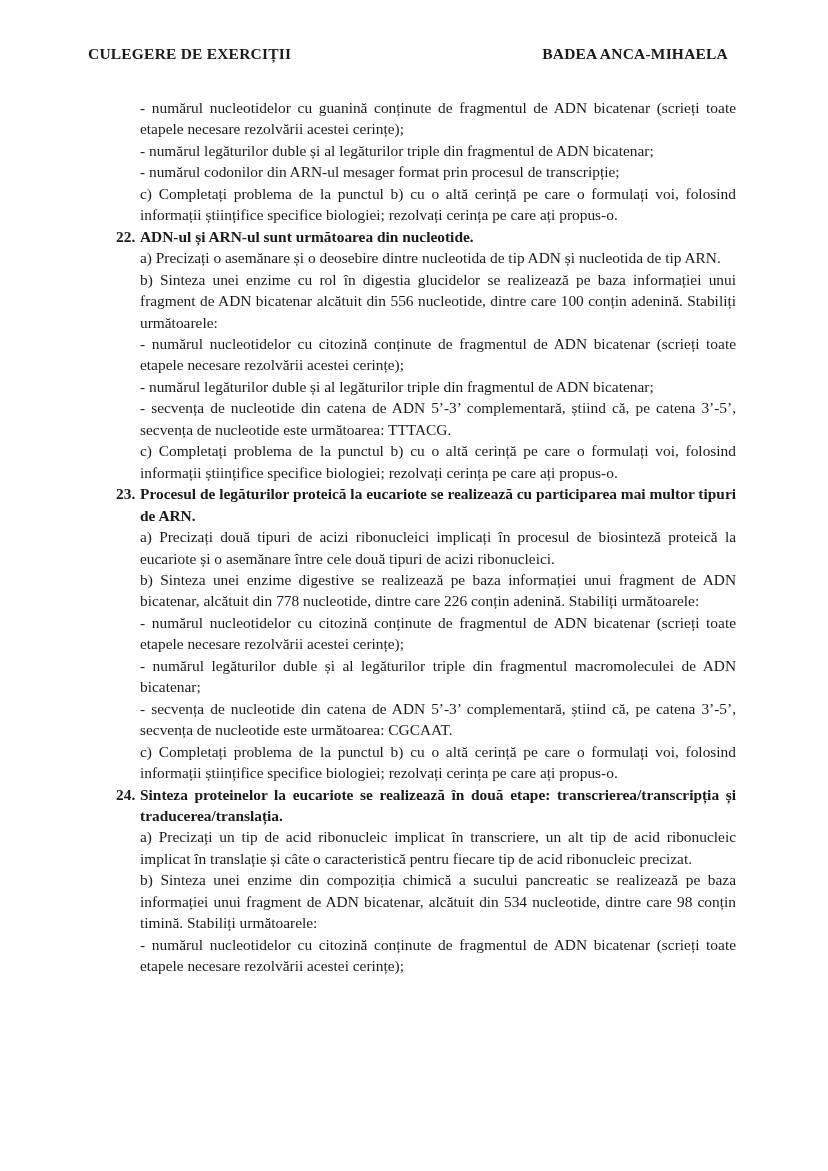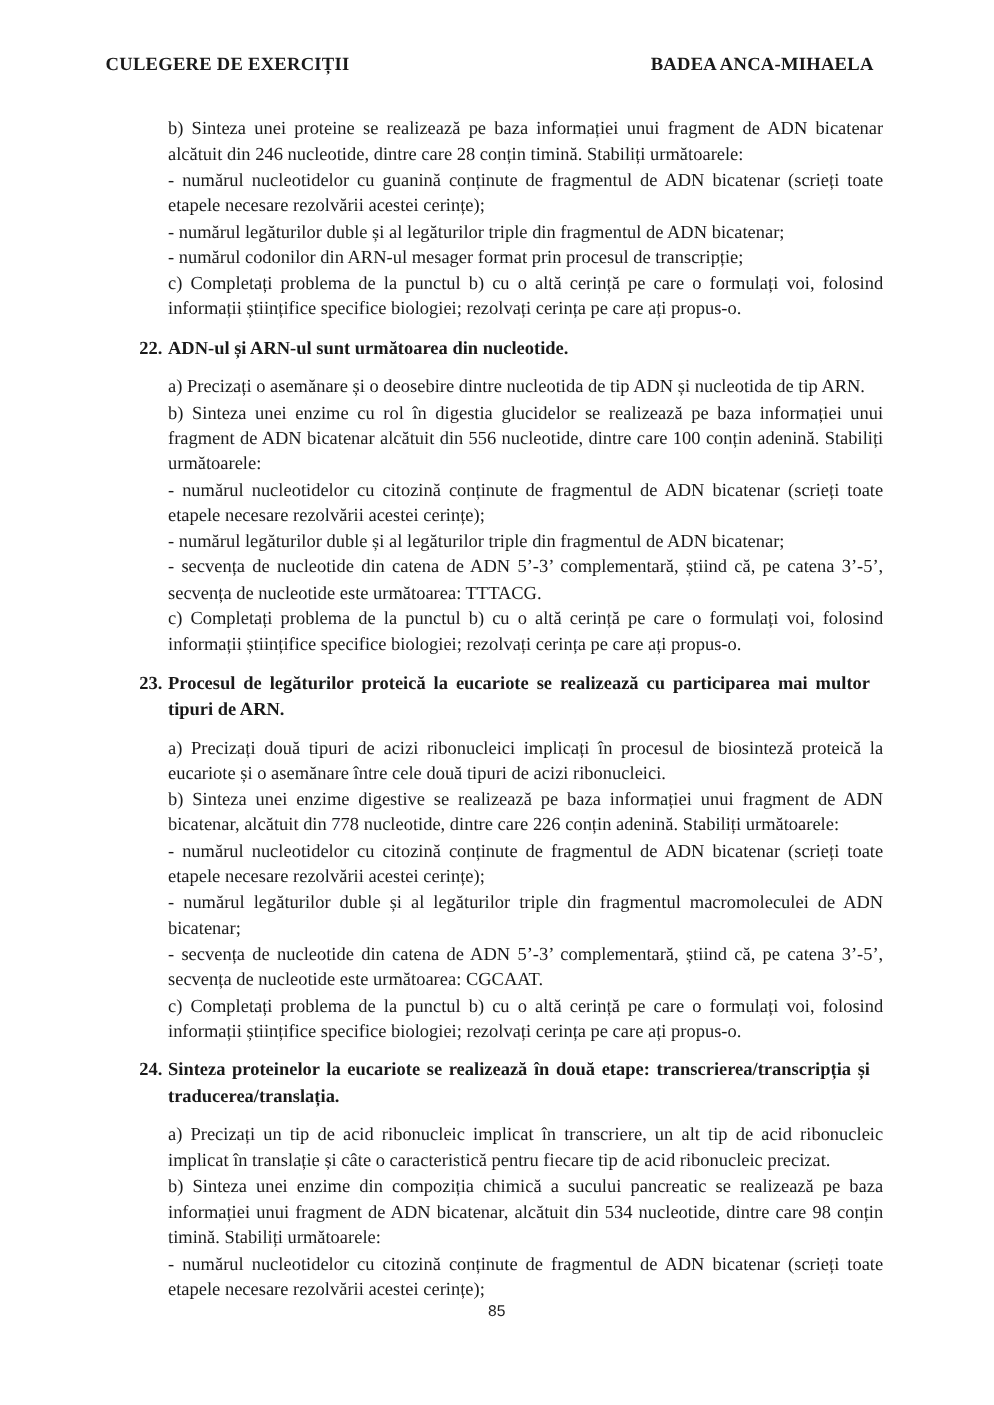--- a/index.html
+++ b/index.html
@@ -69,21 +69,21 @@
     text-align: justify;
     text-justify: inter-word;
     hyphens: none;
   }
   .para.last-justify {
     text-align-last: left;
   }
   
   .numbered {
     position: relative;
-    margin: 11px;
+    margin: 0;
     padding-left: 24px;
     margin-left: -24px;
     font-size: 15.4px;
     line-height: 21.45px;
     font-weight: bold;
     text-align: justify;
     text-justify: inter-word;
     text-align-last: left;
   }
   .numbered .num {
@@ -116,21 +116,20 @@
 <div class="page">
 
   <div class="page-header">
     <div class="header-left">
       <span class="line1">CULEGERE DE EXERCIȚII</span>
     </div>
     <div class="header-right">BADEA ANCA-MIHAELA</div>
   </div>
 
   <div class="content" id="content">
-      <p class="para last-justify">b) Sinteza unei proteine se realizează pe baza informației unui fragment de ADN bicatenar alcătuit din 246 nucleotide, dintre care 28 conțin timină. Stabiliți următoarele:</p>
       <p class="para last-justify">- numărul nucleotidelor cu guanină conținute de fragmentul de ADN bicatenar (scrieți toate etapele necesare rezolvării acestei cerințe);</p>
       <p class="para last-justify">- numărul legăturilor duble și al legăturilor triple din fragmentul de ADN bicatenar;</p>
       <p class="para last-justify">- numărul codonilor din ARN-ul mesager format prin procesul de transcripție;</p>
       <p class="para last-justify">c) Completați problema de la punctul b) cu o altă cerință pe care o formulați voi, folosind informații științifice specifice biologiei; rezolvați cerința pe care ați propus-o.</p>
       <p class="numbered">
         <span class="num">22.</span>
         <span class="htext">ADN-ul și ARN-ul sunt următoarea din nucleotide.</span>
       </p>
       <p class="para last-justify">a) Precizați o asemănare și o deosebire dintre nucleotida de tip ADN și nucleotida de tip ARN.</p>
       <p class="para last-justify">b) Sinteza unei enzime cu rol în digestia glucidelor se realizează pe baza informației unui fragment de ADN bicatenar alcătuit din 556 nucleotide, dintre care 100 conțin adenină. Stabiliți următoarele:</p>
@@ -150,15 +149,14 @@
       <p class="para last-justify">c) Completați problema de la punctul b) cu o altă cerință pe care o formulați voi, folosind informații științifice specifice biologiei; rezolvați cerința pe care ați propus-o.</p>
       <p class="numbered">
         <span class="num">24.</span>
         <span class="htext">Sinteza proteinelor la eucariote se realizează în două etape: transcrierea/transcripția și traducerea/translația.</span>
       </p>
       <p class="para last-justify">a) Precizați un tip de acid ribonucleic implicat în transcriere, un alt tip de acid ribonucleic implicat în translație și câte o caracteristică pentru fiecare tip de acid ribonucleic precizat.</p>
       <p class="para last-justify">b) Sinteza unei enzime din compoziția chimică a sucului pancreatic se realizează pe baza informației unui fragment de ADN bicatenar, alcătuit din 534 nucleotide, dintre care 98 conțin timină. Stabiliți următoarele:</p>
       <p class="para last-justify">- numărul nucleotidelor cu citozină conținute de fragmentul de ADN bicatenar (scrieți toate etapele necesare rezolvării acestei cerințe);</p>
     </div>
 
-  <div class="page-number">85</div>
 
 </div>
 
 </body></html>

